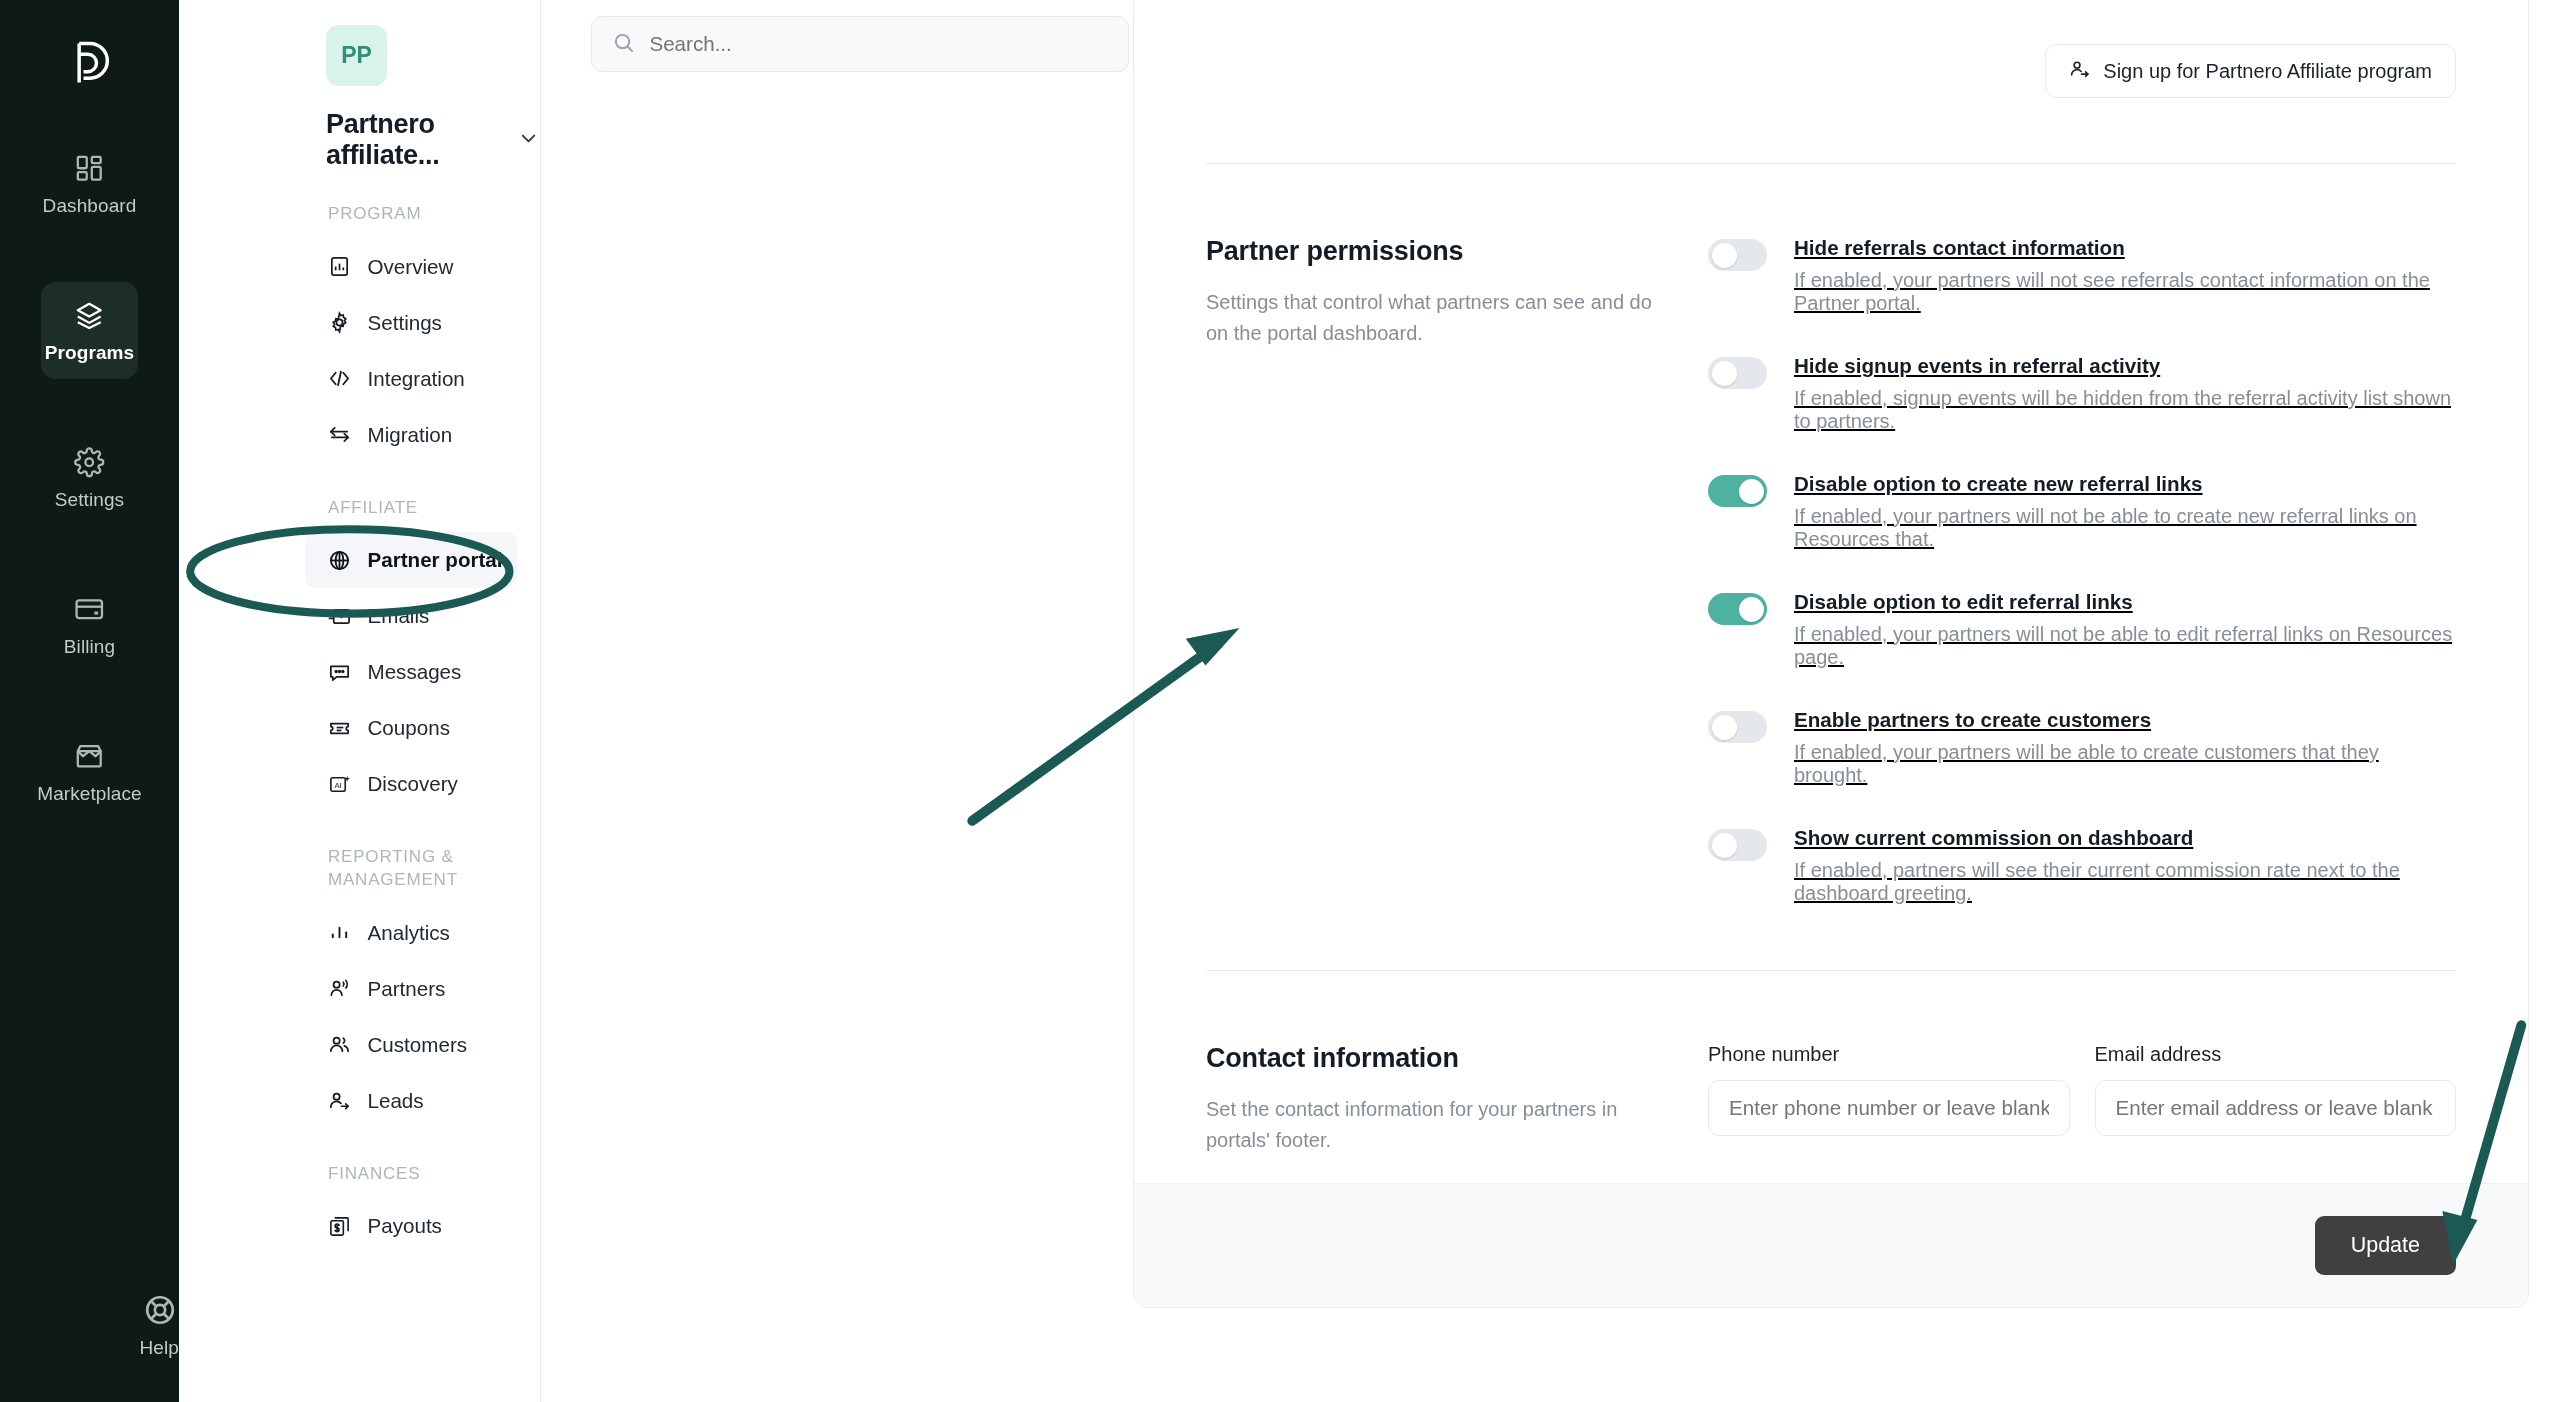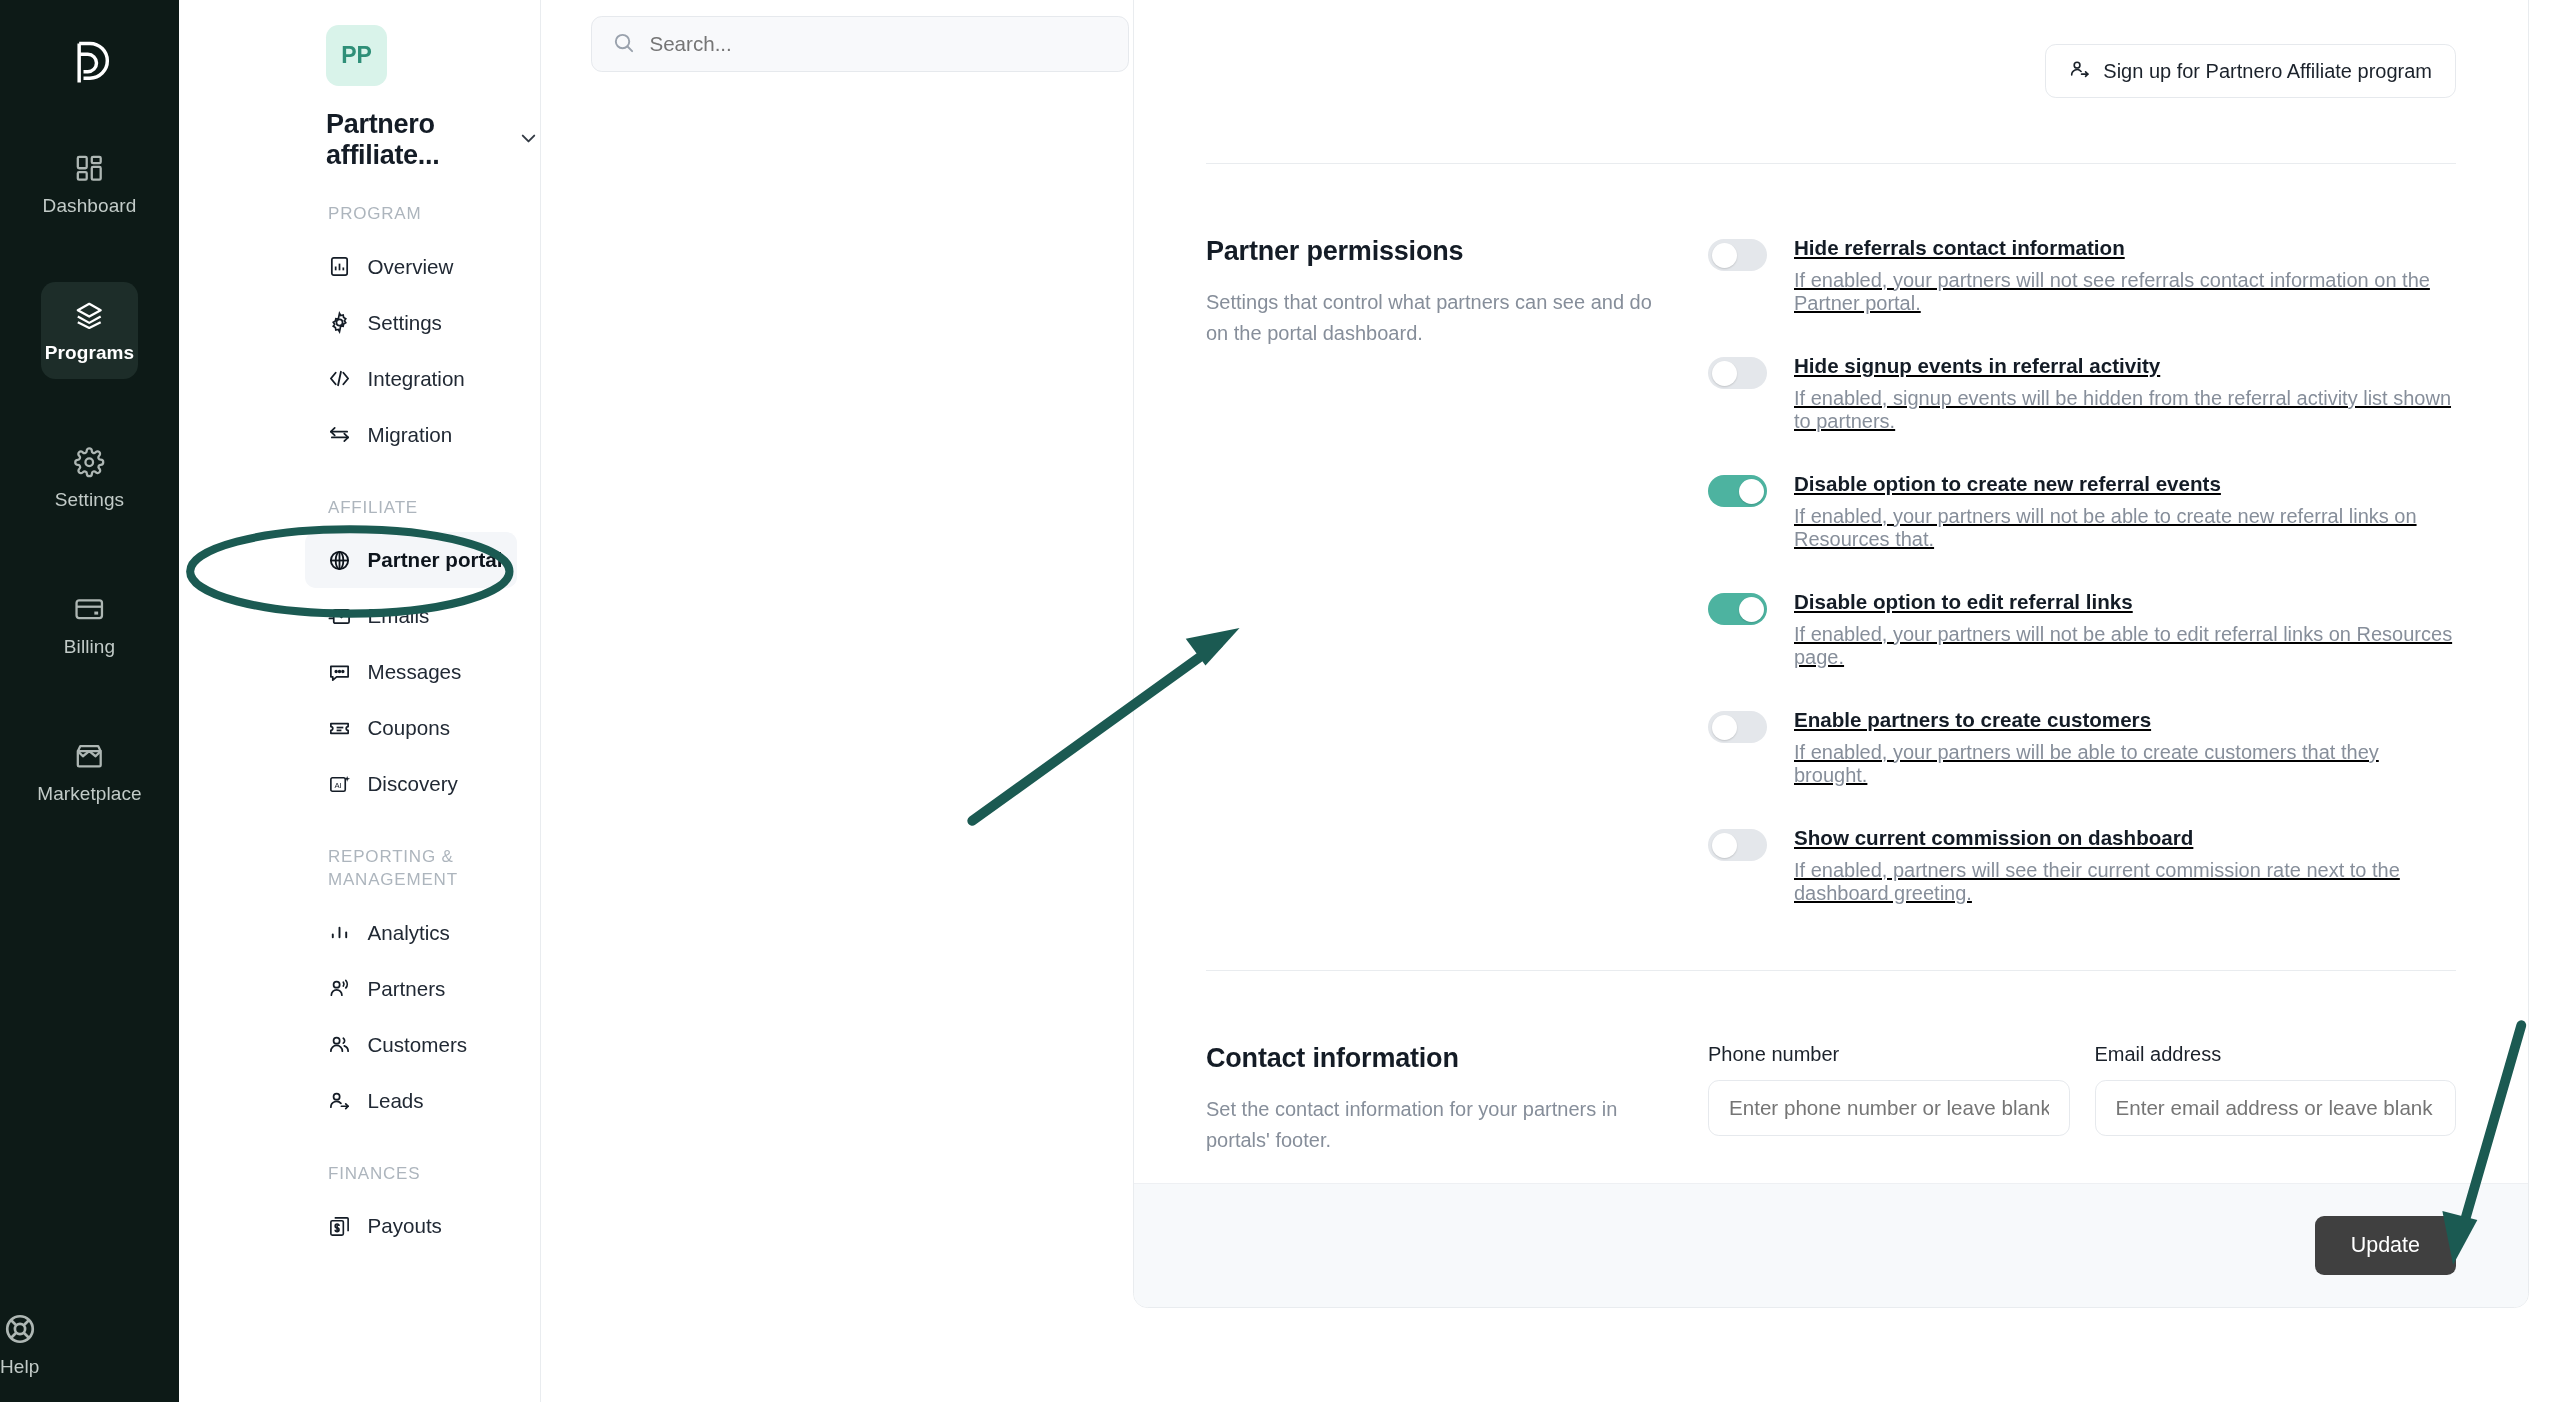--- a/index.html
+++ b/index.html
@@ -22,22 +22,22 @@
   .rail-logo { width: 65px; height: 65px; display:flex; align-items:center; justify-content:center; margin-bottom: 39px; }
   .rail-item {
     width: 97px; height: 97px; border-radius: 14.4px;
     display: flex; flex-direction: column; align-items: center; justify-content: center;
     gap: 7.2px; margin-bottom: 50px; cursor: pointer;
   }
   .rail-item.active { background: #1d2d29; }
   .rail-ico { width: 39px; height: 39px; display:flex; align-items:center; justify-content:center; }
   .rail-label { font-size: 19px; color: #c2cbc8; letter-spacing: 0.1px; }
   .rail-item.active .rail-label { color: #ffffff; font-weight: 600; }
-  .rail-help { position: absolute; bottom: 25px; left: 0; width: 179px;
-               display:flex; flex-direction:column; align-items:flex-start; gap: 7.2px; cursor:pointer; }
+  .rail-help { position: absolute; bottom: 44px; left: 0; width: 179px;
+               display:flex; flex-direction:column; align-items:flex-end; gap: 7.2px; cursor:pointer; }
 
   
   .side {
     width: 362px; flex: 0 0 362px; height: 1403px;
     background: #fff; border-right: 0.9px solid #e9ecef;
     padding: 25px 0 0 0; position: relative;
   }
   .side-badge {
     width: 61px; height: 61px; border-radius: 12.6px; background: #d9f3ea;
     color: #2f8f78; font-size: 23px; font-weight: 700;
@@ -523,21 +523,21 @@
                 <div class="perm-title">Hide signup events in referral activity</div>
                 <div class="perm-desc">If enabled, signup events will be hidden from the referral activity list shown to partners.</div>
               </div>
             </div>
 
             <div class="perm">
               <div class="toggle on">
                   <div class="knob"></div>
                 </div>
               <div class="perm-txt">
-                <div class="perm-title">Disable option to create new referral events</div>
+                <div class="perm-title">Disable option to create new referral links</div>
                 <div class="perm-desc">If enabled, your partners will not be able to create new referral links on Resources that.</div>
               </div>
             </div>
 
             <div class="perm">
               <div class="toggle on">
                   <div class="knob"></div>
                 </div>
               <div class="perm-txt">
                 <div class="perm-title">Disable option to edit referral links</div>

